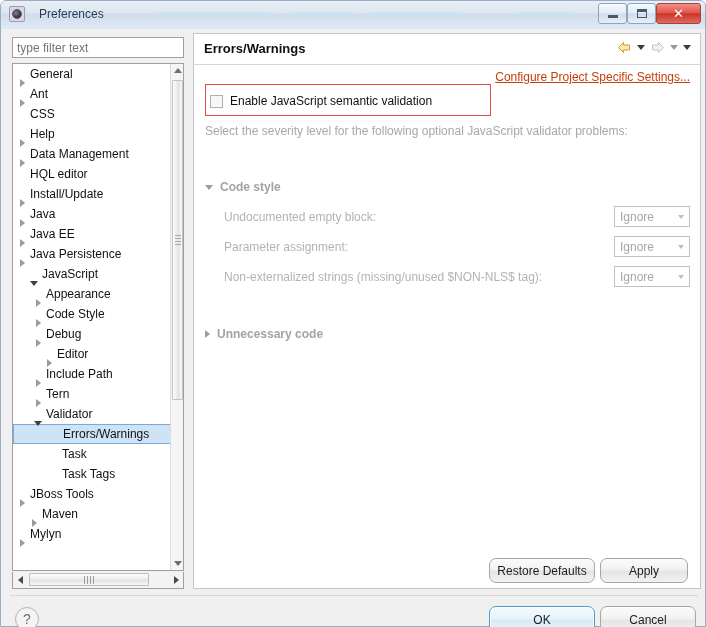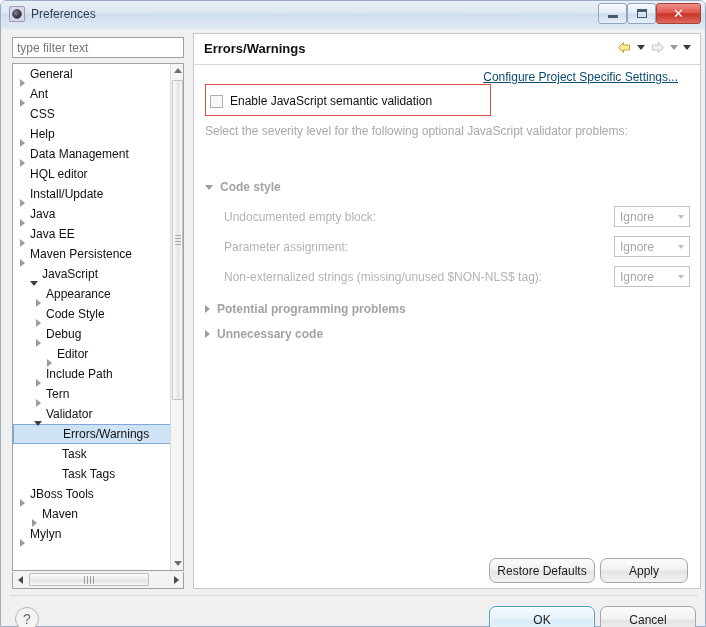--- a/index.html
+++ b/index.html
@@ -37,21 +37,21 @@
     background:#d8d6e8;border:1px solid #9c9ab4;border-radius:2px;
     box-sizing:border-box;
   }
   .app-icon:before{
     content:"";position:absolute;left:2px;top:2px;width:10px;height:10px;
     border-radius:50%;
     background:radial-gradient(circle at 35% 35%,#7f7f8f 0%,#3a3a46 60%,#22222b 100%);
     border:1px solid #55556a;box-sizing:border-box;
   }
   #title-text{
-    font-size:12px;color:#2b3d52;white-space:nowrap;
+    font-size:12px;color:#2b3d52;white-space:nowrap;margin-left:8px;
   }
   
   .ghost{
     position:absolute;height:7px;border-radius:2px;
     background:#cfe0ef;opacity:.85;
   }
 
   
   .winbtn{
     position:absolute;top:2px;height:21px;
@@ -200,22 +200,22 @@
   }
   .nav-arrow{width:15px;height:15px;position:relative;}
   .nav-caret{
     width:0;height:0;
     border-top:5px solid #3a3a3a;
     border-left:4px solid transparent;border-right:4px solid transparent;
   }
   .nav-caret.dim{border-top-color:#9a9a9a;}
 
   #link-row{
-    position:absolute;right:22px;top:36px;
-    font-size:12px;color:#0c4a6e;text-decoration:underline;
+    position:absolute;right:10px;top:36px;
+    font-size:12px;color:#c2410c;text-decoration:underline;
     cursor:pointer;
   }
 
   
   #highlight-box{
     position:absolute;left:11px;top:50px;width:286px;height:32px;
     border:1px solid #e0503f;box-sizing:border-box;
     background:transparent;
   }
   #enable-row{
@@ -377,21 +377,21 @@
           <div class="tree-item" style="padding-left: 4px;">
             <span class="arrow collapsed"></span>
             <span class="tlabel">Java</span>
           </div>
           <div class="tree-item" style="padding-left: 4px;">
             <span class="arrow collapsed"></span>
             <span class="tlabel">Java EE</span>
           </div>
           <div class="tree-item" style="padding-left: 4px;">
             <span class="arrow collapsed"></span>
-            <span class="tlabel">Maven Persistence</span>
+            <span class="tlabel">Java Persistence</span>
           </div>
           <div class="tree-item" style="padding-left: 16px;">
             <span class="arrow expanded"></span>
             <span class="tlabel">JavaScript</span>
           </div>
           <div class="tree-item" style="padding-left: 20px;">
             <span class="arrow collapsed"></span>
             <span class="tlabel">Appearance</span>
           </div>
           <div class="tree-item" style="padding-left: 20px;">
@@ -524,24 +524,20 @@
       </div>
 
       <div class="opt-label" style="top:236px;">Non-externalized strings (missing/unused $NON-NLS$ tag):</div>
       <div class="combo" style="top:232px;">
         <span class="cval">Ignore</span>
         <span class="ccaret">
             <i></i>
           </span>
       </div>
 
-      <div class="section-head" id="sec-potential">
-        <span class="sec-tri-closed"></span>
-        <span>Potential programming problems</span>
-      </div>
 
       <div class="section-head" id="sec-unnecessary">
         <span class="sec-tri-closed"></span>
         <span>Unnecessary code</span>
       </div>
     </div>
 
     <div class="dlg-btn" id="btn-restore">Restore Defaults</div>
     <div class="dlg-btn" id="btn-apply">Apply</div>
 

